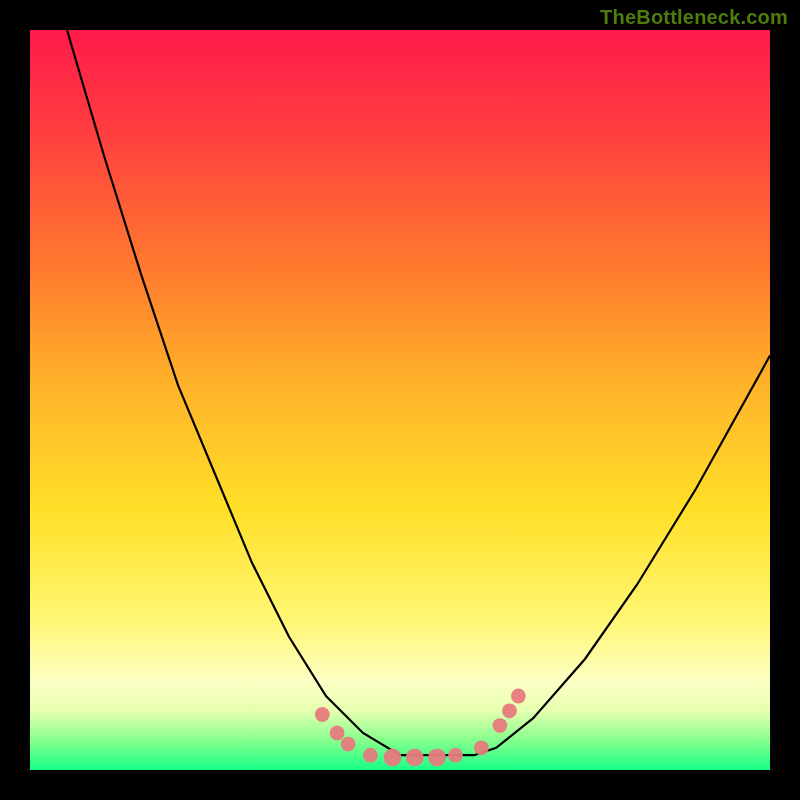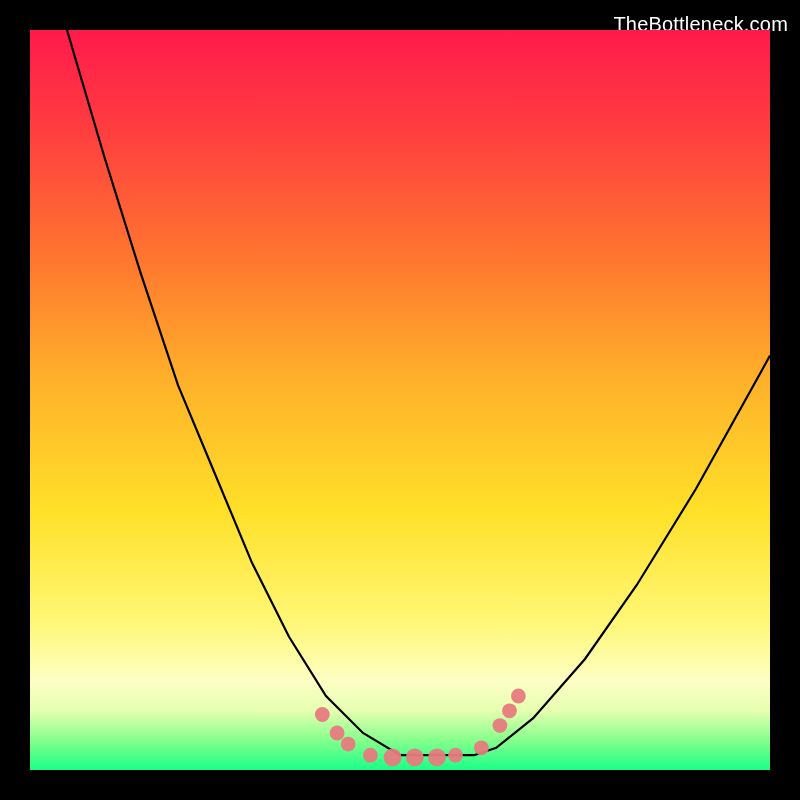--- a/index.html
+++ b/index.html
@@ -34,27 +34,28 @@
       #ffe028 65%,
       #fff776 80%,
       #fdffc4 88%,
       #e5ffb0 92%,
       #85ff8c 96%,
       #1aff87 100%
     );
   }
   .watermark {
     position: absolute;
-    top: 13px;
+    top: 6px;
     right: 12px;
     font-family: Arial, Helvetica, sans-serif;
     font-size: 20px;
-    color: #ffffff;
+    color: #4d7c0f;
     letter-spacing: 0.2px;
     user-select: none;
+    font-weight: bold;
   }
   svg.curve {
     position: absolute;
     left: 0;
     top: 0;
     width: 740px;
     height: 740px;
   }
   .marker {
     fill: #e77b7e;

